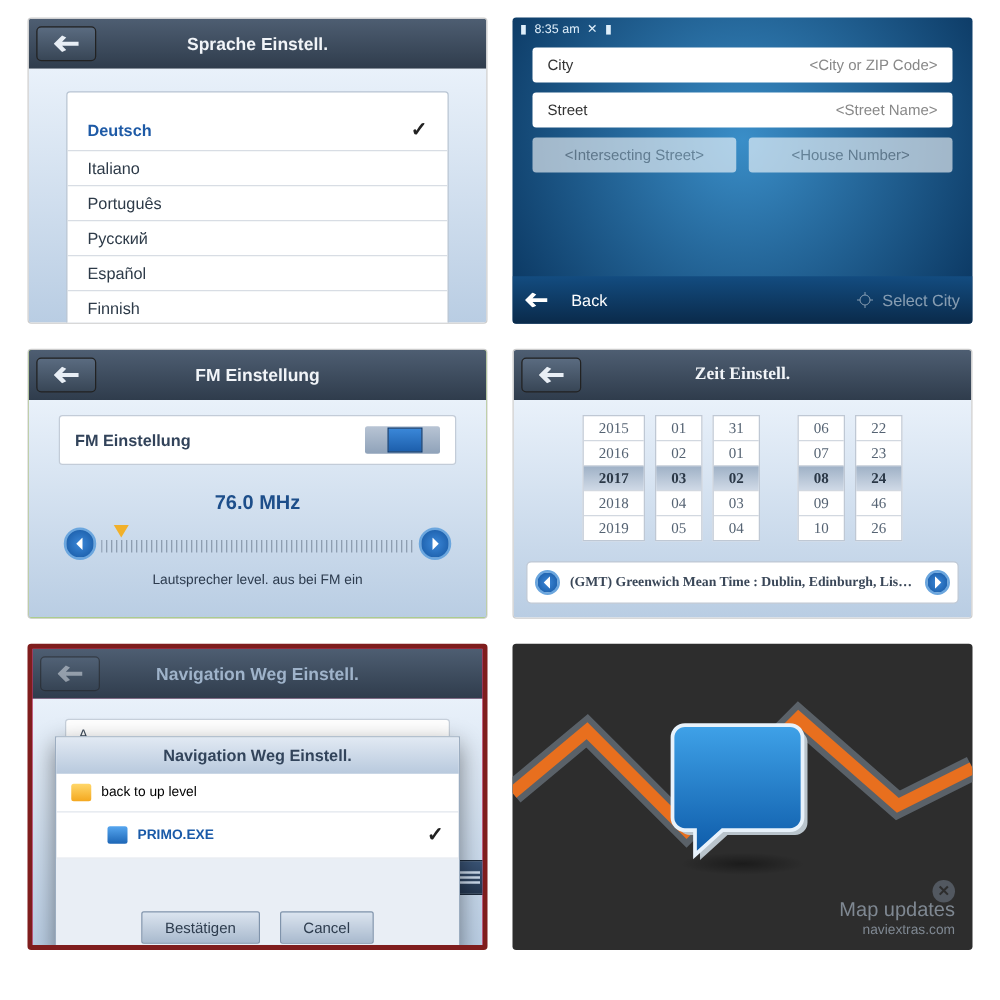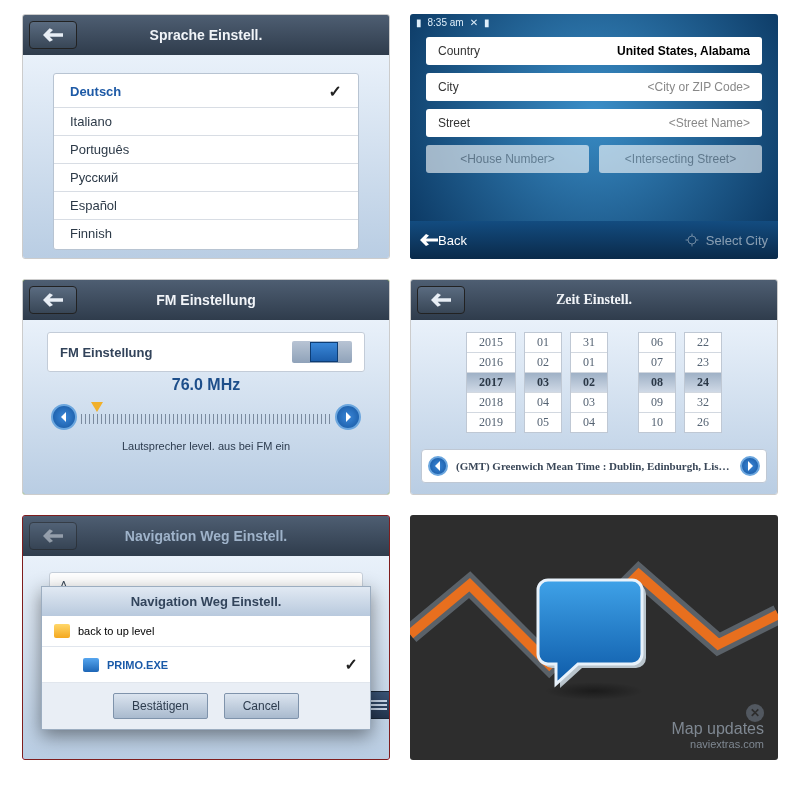--- a/index.html
+++ b/index.html
@@ -32,21 +32,21 @@
     color: #e8eef5; cursor:pointer;
   }
   .back-btn svg { width: 20px; height: 14px; fill: #e8eef5; }
   .p1-body {
     background: linear-gradient(#e9f1fa,#b9cde3);
     height: calc(100% - 40px);
     padding: 18px 30px;
   }
   .p1-list {
     background: #fff; border: 1px solid #b8c4d2; border-radius: 3px;
-    padding: 2px 0;
+    padding: 14px 0;
   }
   .p1-item {
     display: flex; justify-content: space-between; align-items: center;
     padding: 6px 16px;
     border-bottom: 1px solid #d8dde4;
     font-size: 13px; color: #2d3a48;
     cursor:pointer;
   }
   .p1-item:last-child { border-bottom: none; }
   .p1-item.sel { color: #1e5aa6; font-weight: bold; }
@@ -77,41 +77,41 @@
   .p2-row .val { font-weight:bold; color:#000; }
   .p2-row .ph { color:#888; }
   .p2-pair { display:flex; gap:10px; }
   .p2-pair .p2-row { flex:1; justify-content:center; opacity:.6; }
   .p2-footer {
     position:absolute; bottom:0; left:0; right:0;
     height:38px; background: linear-gradient(#134c80,#0a2a4a);
     display:flex; align-items:center; padding:0 10px;
     justify-content: space-between;
   }
-  .p2-back { display:flex; align-items:center; gap:0; font-size:13px; }
+  .p2-back { display:flex; align-items:center; gap:19px; font-size:13px; }
   .p2-select { display:flex; align-items:center; gap:6px; font-size:13px; opacity:.5; }
   
   .p3 { background:#84cc16;border:1px solid #ccc; }
   .p3 .p1-body { padding: 12px 24px; }
   .fm-toggle {
     background:#fff; border:1px solid #c3ccd8; border-radius:3px;
     padding: 8px 12px; display:flex; justify-content:space-between; align-items:center;
     font-weight:bold; font-size:13px; color:#32435a;
   }
   .switch {
     width:60px; height:22px; background: linear-gradient(#b8c4d4,#8fa2b9);
     border-radius:2px; position:relative;
   }
   .switch .knob {
     position:absolute; right:14px; top:1px;
     width:28px; height:20px;
     background: linear-gradient(#3a87d8,#1d5fac);
     border:1px solid #0d3d75;
   }
-  .mhz { text-align:center; color:#1d4e8a; font-weight:bold; font-size:16px; margin:4px 0 10px; }
+  .mhz { text-align:center; color:#1d4e8a; font-weight:bold; font-size:16px; margin:22px 0 10px; }
   .slider {
     display:flex; align-items:center; gap:4px; padding: 0 4px;
   }
   .arrow-btn {
     width:26px; height:26px; border-radius:50%;
     background: radial-gradient(#3a87d8,#1656a0);
     border:2px solid #6ba6de;
     display:flex;align-items:center;justify-content:center;
   }
   .arrow-btn svg{width:10px;height:10px;fill:#fff;}
@@ -141,21 +141,21 @@
   .wheel .cell:last-child {border-bottom:none;}
   .wheel .sel { background: linear-gradient(#9fb1c6,#cfd9e6); color:#2b3847; font-weight:bold; }
   .wheels .gap { width:14px; }
   .tz {
     margin-top:16px; display:flex; align-items:center; gap:8px;
     border:1px solid #bfc8d4; background:#fff; border-radius:4px; padding:6px;
     font-size:11px; font-weight:bold;color:#3a4758;
   }
   .tz span {flex:1; white-space:nowrap; overflow:hidden; text-overflow:ellipsis;}
   
-  .p5 { background:#ec4899; border:1px solid #7f1d1d; }
+  .p5 { background:#ec4899; border:4px solid #7f1d1d; }
   .p5 .p1-body { padding:16px 26px; position:relative; }
   .dim-header { color:#9fb3ca; }
   .p5-back {
     display:flex;align-items:center;gap:6px;
     background:#fff;border:1px solid #c7d0db;border-radius:3px;padding:6px 10px;
     font-size:11px;color:#3d4b5b;margin-bottom:22px;
   }
   .p5-nlabel {font-size:11px;color:#586a80;}
   .modal {
     position:absolute; left:18px; right:18px; top:30px;
@@ -173,21 +173,21 @@
   .modal-item .ic {
     width:16px;height:14px;display:inline-block;
   }
   .folder {background:linear-gradient(#ffd76a,#f4a81f);border-radius:2px;}
   .exe {background:linear-gradient(#56a6ef,#1d66b6);border-radius:2px;}
   .modal-footer {
     display:flex;gap:16px;justify-content:center;padding:10px;background:#e9eef5;
   }
   .modal-btn {
     background:linear-gradient(#dbe4ef,#a9bace);border:1px solid #7f93ab;
-    padding:5px 18px;font-size:12px;color:#2d3c4e;border-radius:2px;
+    padding:5px 18px;font-size:12px;color:#2d3c4e;border-radius:2px;margin-top:32px;
   }
   .p5-sq {
     position:absolute; right:-4px; bottom:40px;
     width:32px;height:28px;background:linear-gradient(#3a5476,#24364f);
     border:1px solid #1a2839;border-radius:3px;
     display:flex;flex-direction:column;gap:2px;justify-content:center;padding:5px;
   }
   .p5-sq div{height:2px;background:#c8d6e8;}
   
   .p6 {
@@ -252,37 +252,33 @@
 
 <div class="panel p2">
   <div class="p2-status">
     <span>▮</span>
     <span>8:35 am</span>
     <span>✕</span>
     <span>▮</span>
   </div>
   <div class="p2-fields">
     <div class="p2-row">
-      <span class="lbl">Country</span>
-      <span class="val">United States, Alabama</span>
-    </div>
-    <div class="p2-row">
       <span class="lbl">City</span>
       <span class="ph">&lt;City or ZIP Code&gt;</span>
     </div>
     <div class="p2-row">
       <span class="lbl">Street</span>
       <span class="ph">&lt;Street Name&gt;</span>
     </div>
     <div class="p2-pair">
       <div class="p2-row">
+        <span class="ph">&lt;Intersecting Street&gt;</span>
+      </div>
+      <div class="p2-row">
         <span class="ph">&lt;House Number&gt;</span>
-      </div>
-      <div class="p2-row">
-        <span class="ph">&lt;Intersecting Street&gt;</span>
       </div>
     </div>
   </div>
   <div class="p2-footer">
     <div class="p2-back">
       <svg width="18" height="12" viewBox="0 0 24 16" fill="#fff">
           <path d="M24 6H8l4-4L8 0 0 8l8 8 4-2-4-4h16z"></path>
         </svg>
       <span>Back</span>
     </div>
@@ -369,21 +365,21 @@
         <div class="cell">06</div>
         <div class="cell">07</div>
         <div class="cell sel">08</div>
         <div class="cell">09</div>
         <div class="cell">10</div>
       </div>
       <div class="wheel">
         <div class="cell">22</div>
         <div class="cell">23</div>
         <div class="cell sel">24</div>
-        <div class="cell">32</div>
+        <div class="cell">46</div>
         <div class="cell">26</div>
       </div>
     </div>
     <div class="tz">
       <div class="arrow-btn" style="width:20px;height:20px">
         <svg viewBox="0 0 10 10">
             <path d="M7 0L2 5l5 5z"></path>
           </svg>
       </div>
       <span>(GMT) Greenwich Mean Time : Dublin, Edinburgh, Lisb...</span>

